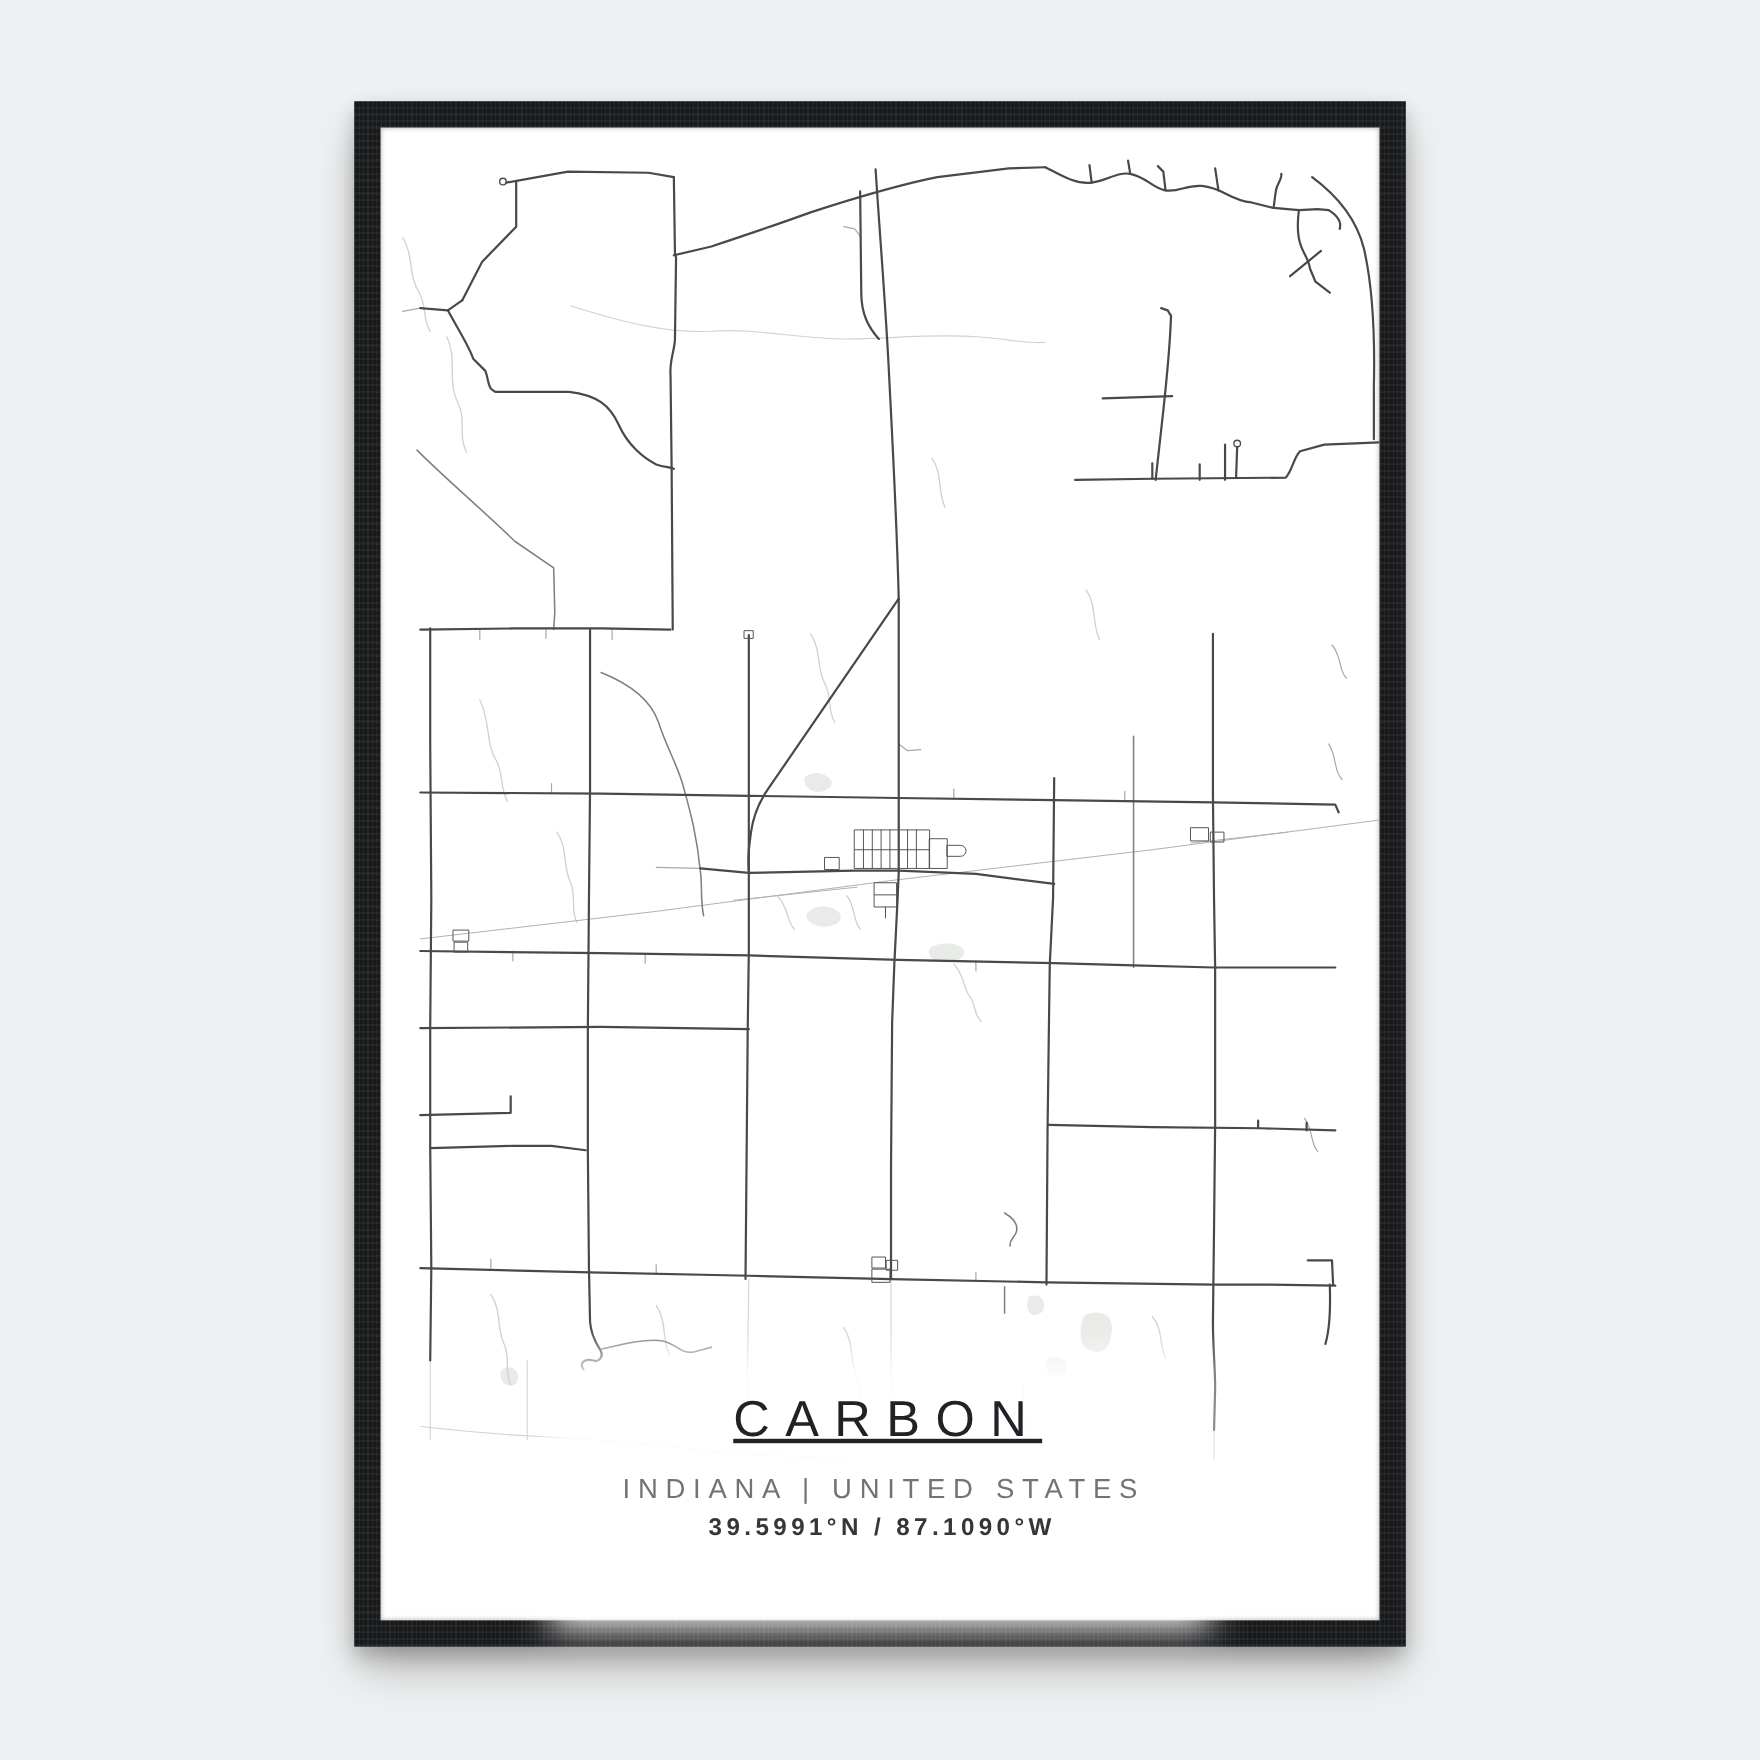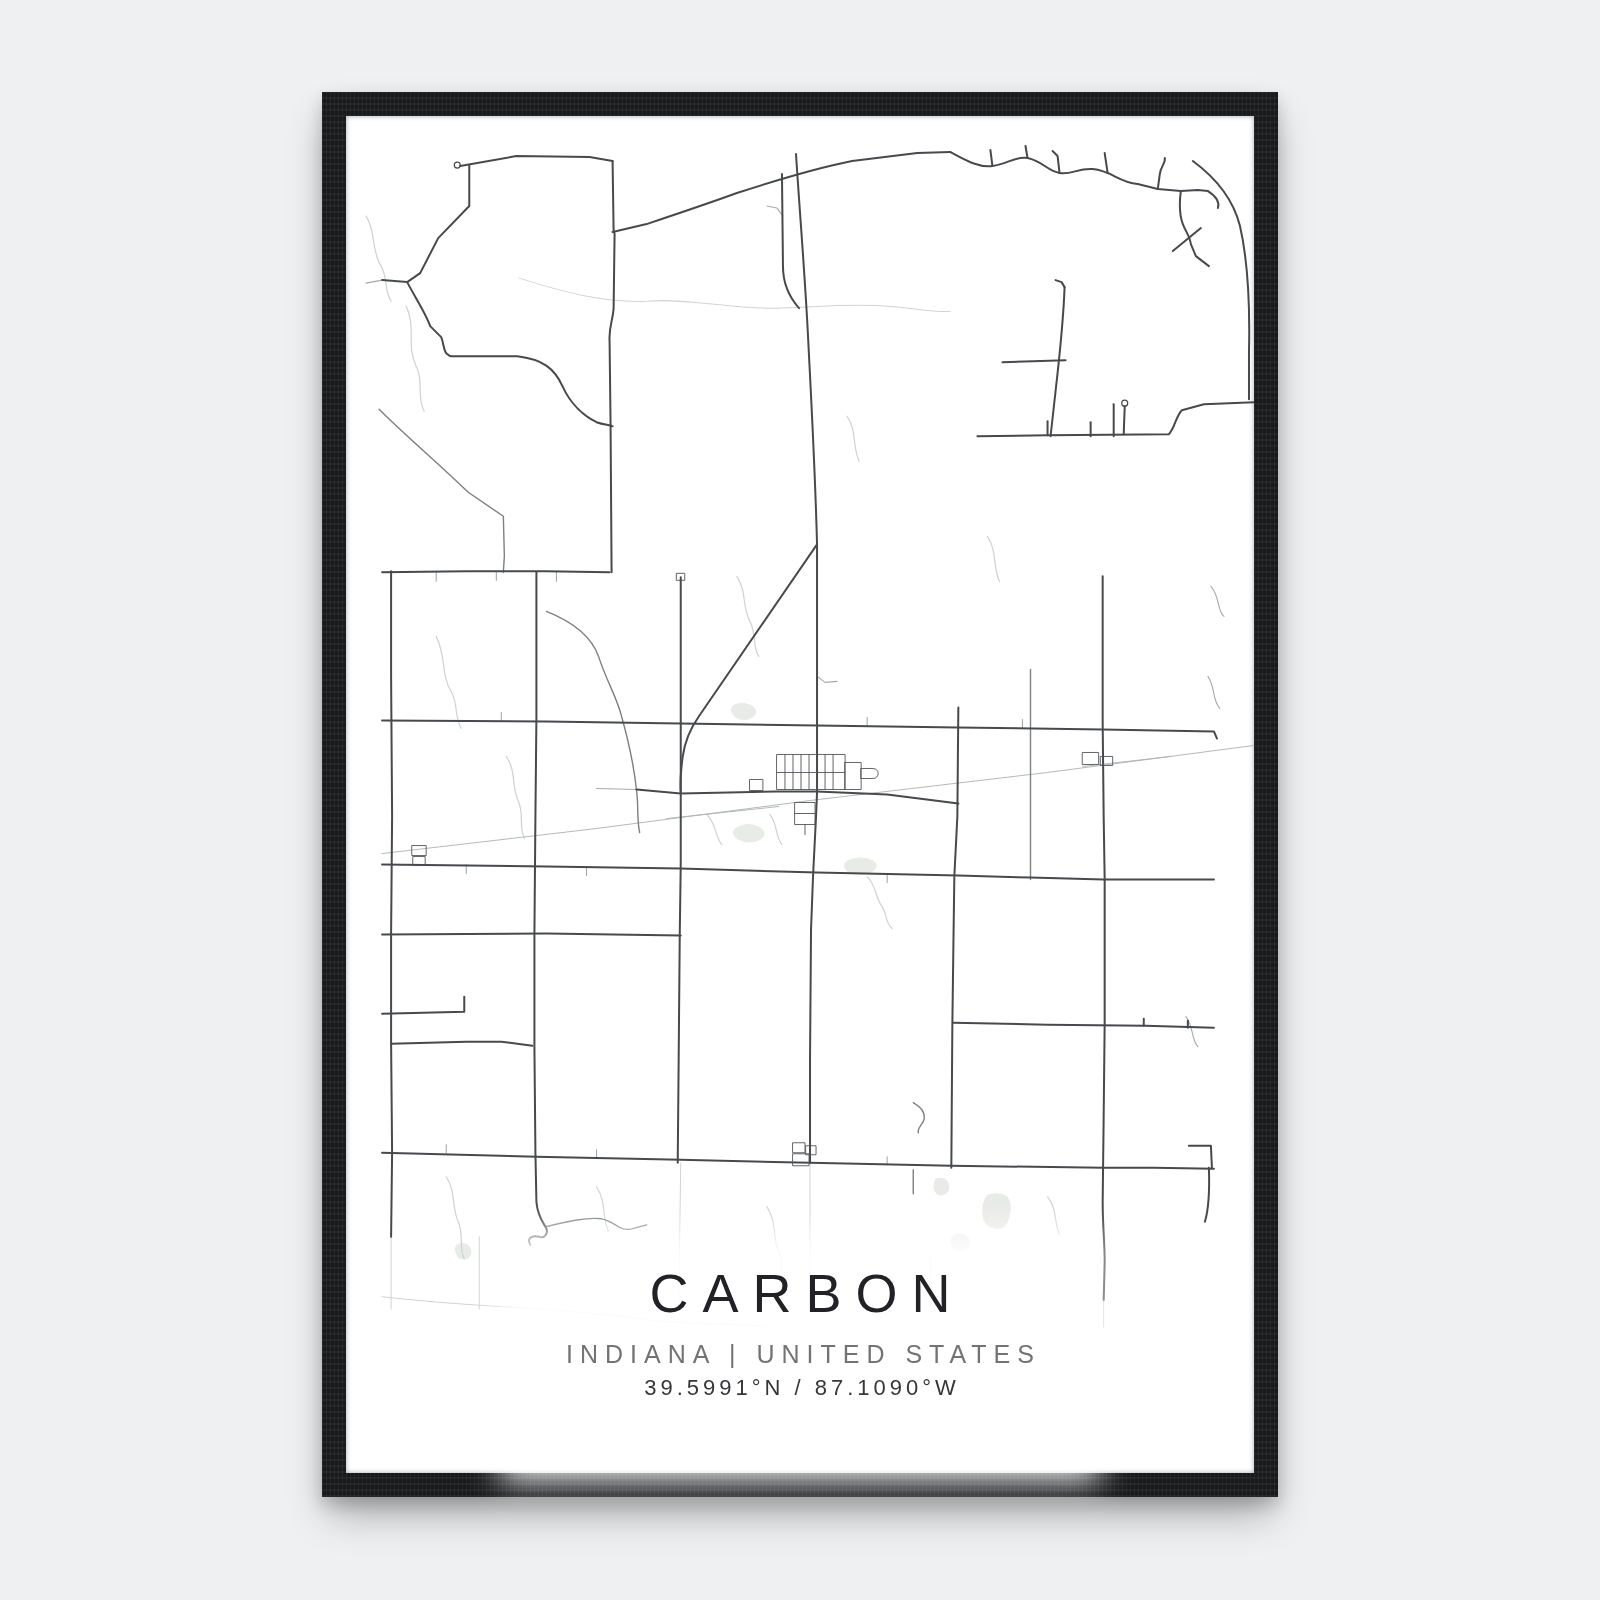--- a/index.html
+++ b/index.html
@@ -32,29 +32,29 @@
   svg .r2{stroke:#7c8084;stroke-width:1.4;}
   svg .r1{stroke:#47494c;stroke-width:2;}
   svg .bld{stroke:#515458;stroke-width:0.9;}
   svg circle{fill:none;stroke:#47494c;stroke-width:1.2;}
   .halo{
     position:absolute;left:50%;top:1115px;transform:translateX(-50%);
     width:600px;height:250px;background:#ffffff;filter:blur(16px);opacity:0.92;
   }
   .text-block{position:absolute;left:0;right:0;text-align:center;color:#232428;}
   .poster-title{
-    top:1150px;font-size:54px;font-weight:300;letter-spacing:14px;
-    text-indent:14px;line-height:1;color:#222226;
+    top:1150px;font-size:46px;font-weight:300;letter-spacing:14px;
+    text-indent:14px;line-height:1;color:#222226;text-decoration:underline;
   }
   .poster-subtitle{
     top:1226px;font-size:25px;font-weight:400;letter-spacing:7px;
     text-indent:7px;line-height:1;color:#737373;
   }
   .poster-coords{
-    top:1261px;font-size:22px;font-weight:400;letter-spacing:4px;
+    top:1261px;font-size:22px;font-weight:700;letter-spacing:4px;
     text-indent:4px;line-height:1;color:#35363a;
   }
 </style>
 </head>
 <body>
 
 <div class="stage">
   <div class="frame">
     <div class="poster">
       <svg class="map-svg" id="map-svg" xmlns="http://www.w3.org/2000/svg" preserveAspectRatio="none" viewBox="0 0 906 1356">

